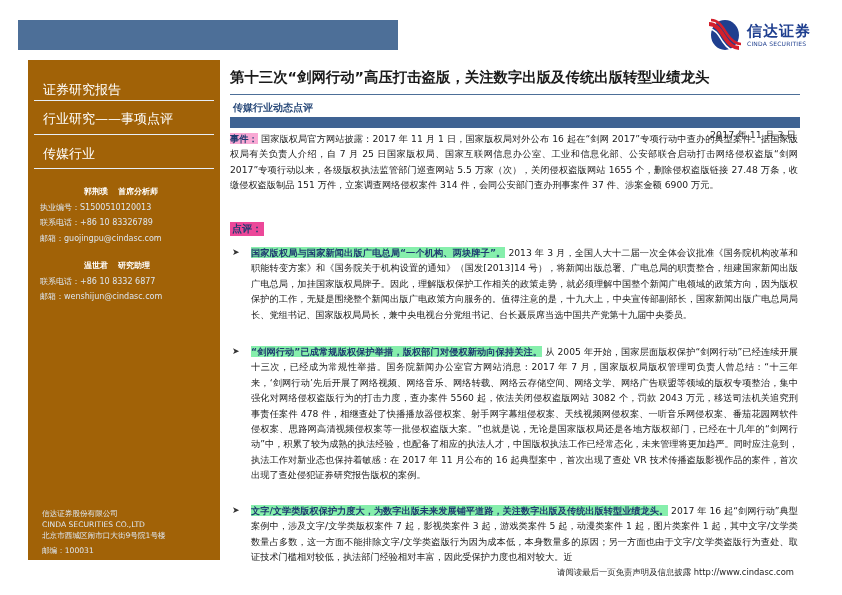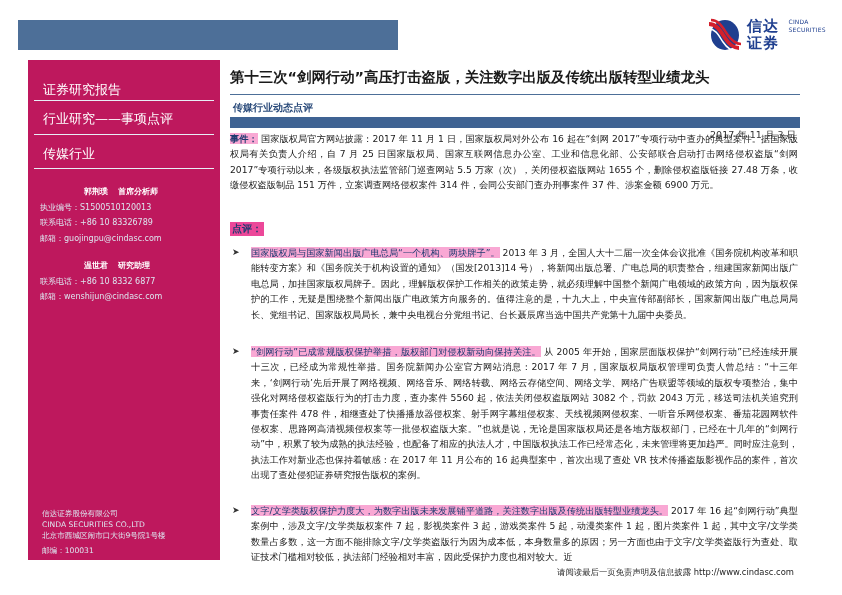--- a/index.html
+++ b/index.html
@@ -2,40 +2,40 @@
 <html><head>
 <meta charset="utf-8">
 <style>
   * { box-sizing: border-box; margin: 0; padding: 0; }
   html, body { width: 842px; height: 595px; background: #ffffff; overflow: hidden; }
   body { position: relative; font-family: "DejaVu Sans", "Liberation Sans", sans-serif; color: #222; }
 
   .top-band { position: absolute; left: 18px; top: 20px; width: 380px; height: 30px; background: #4d6f98; }
   .logo { position: absolute; left: 707px; top: 15px; width: 120px; height: 40px; display: flex; align-items: center; }
   .logo-mark { width: 34px; height: 34px; position: relative; }
-  .logo-text { margin-left: 6px; display: flex; flex-direction: row; }
+  .logo-text { margin-left: 6px; display: flex; flex-direction: column; }
   .logo-cn { font-size: 15px; font-weight: bold; color: #1f3f8f; letter-spacing: 1px; line-height: 17px; }
   .logo-en { font-size: 6px; color: #1f3f8f; line-height: 8px; letter-spacing: 0.2px; }
 
-  .sidebar { position: absolute; left: 28px; top: 60px; width: 192px; height: 500px; background: #be185d; }
+  .sidebar { position: absolute; left: 28px; top: 60px; width: 192px; height: 500px; background: #a16207; }
   .sidebar-item { position: absolute; left: 15px; width: 168px; color: #fff; font-size: 13px; line-height: 16px; }
   .sidebar-line { position: absolute; left: 6px; width: 180px; height: 1px; background: #e8eef6; }
   .contact { position: absolute; left: 12px; color: #dde6f0; font-size: 8px; line-height: 15.6px; }
   .contact .name { font-weight: bold; color: #fff; margin-left: 44px; }
   .contact .role { font-weight: bold; color: #fff; margin-left: 10px; margin-top: 28px; }
   .footer-co { position: absolute; left: 14px; top: 448px; color: #dde6f0; font-size: 7.6px; line-height: 11px; }
 
   .title { position: absolute; left: 230px; top: 68px; width: 570px; font-size: 14.4px; font-weight: bold; color: #1a1a1a; white-space: nowrap; }
   .title-rule { position: absolute; left: 230px; top: 94px; width: 570px; height: 1px; background: #4d6f98; }
   .subhead { position: absolute; left: 233px; top: 101px; font-size: 10px; font-weight: bold; color: #2a4a7a; }
   .date { position: absolute; right: 46px; top: 101px; font-size: 9.5px; color: #333; margin-top: 28px; }
   .blue-bar { position: absolute; left: 230px; top: 117px; width: 570px; height: 11px; background: #3f6393; }
 
   .body-text { position: absolute; left: 230px; width: 568px; font-size: 9.2px; line-height: 15.4px; color: #1a1a1a; text-align: justify; }
-  .hl { background: #f9a8d4; font-weight: normal; color: #1f3b70; }
+  .hl { background: #86efac; font-weight: bold; color: #1f3b70; }
   .label { font-weight: bold; color: #1f3b70; background: #f9a8d4; }
   .pingping { position: absolute; left: 230px; top: 222px; font-size: 10px; font-weight: bold; color: #1f3b70; background: #ec4899; padding: 0 2px; }
 
   .bullet { position: absolute; left: 230px; width: 568px; font-size: 9.2px; line-height: 15.4px; color: #1a1a1a; }
   .bullet .arrow { position: absolute; left: 2px; top: 0; font-size: 9px; color: #333; }
   .bullet .txt { margin-left: 21px; text-align: justify; }
 
   .page-footer { position: absolute; right: 48px; top: 567px; font-size: 8.4px; color: #222; }
 </style>
 </head>

